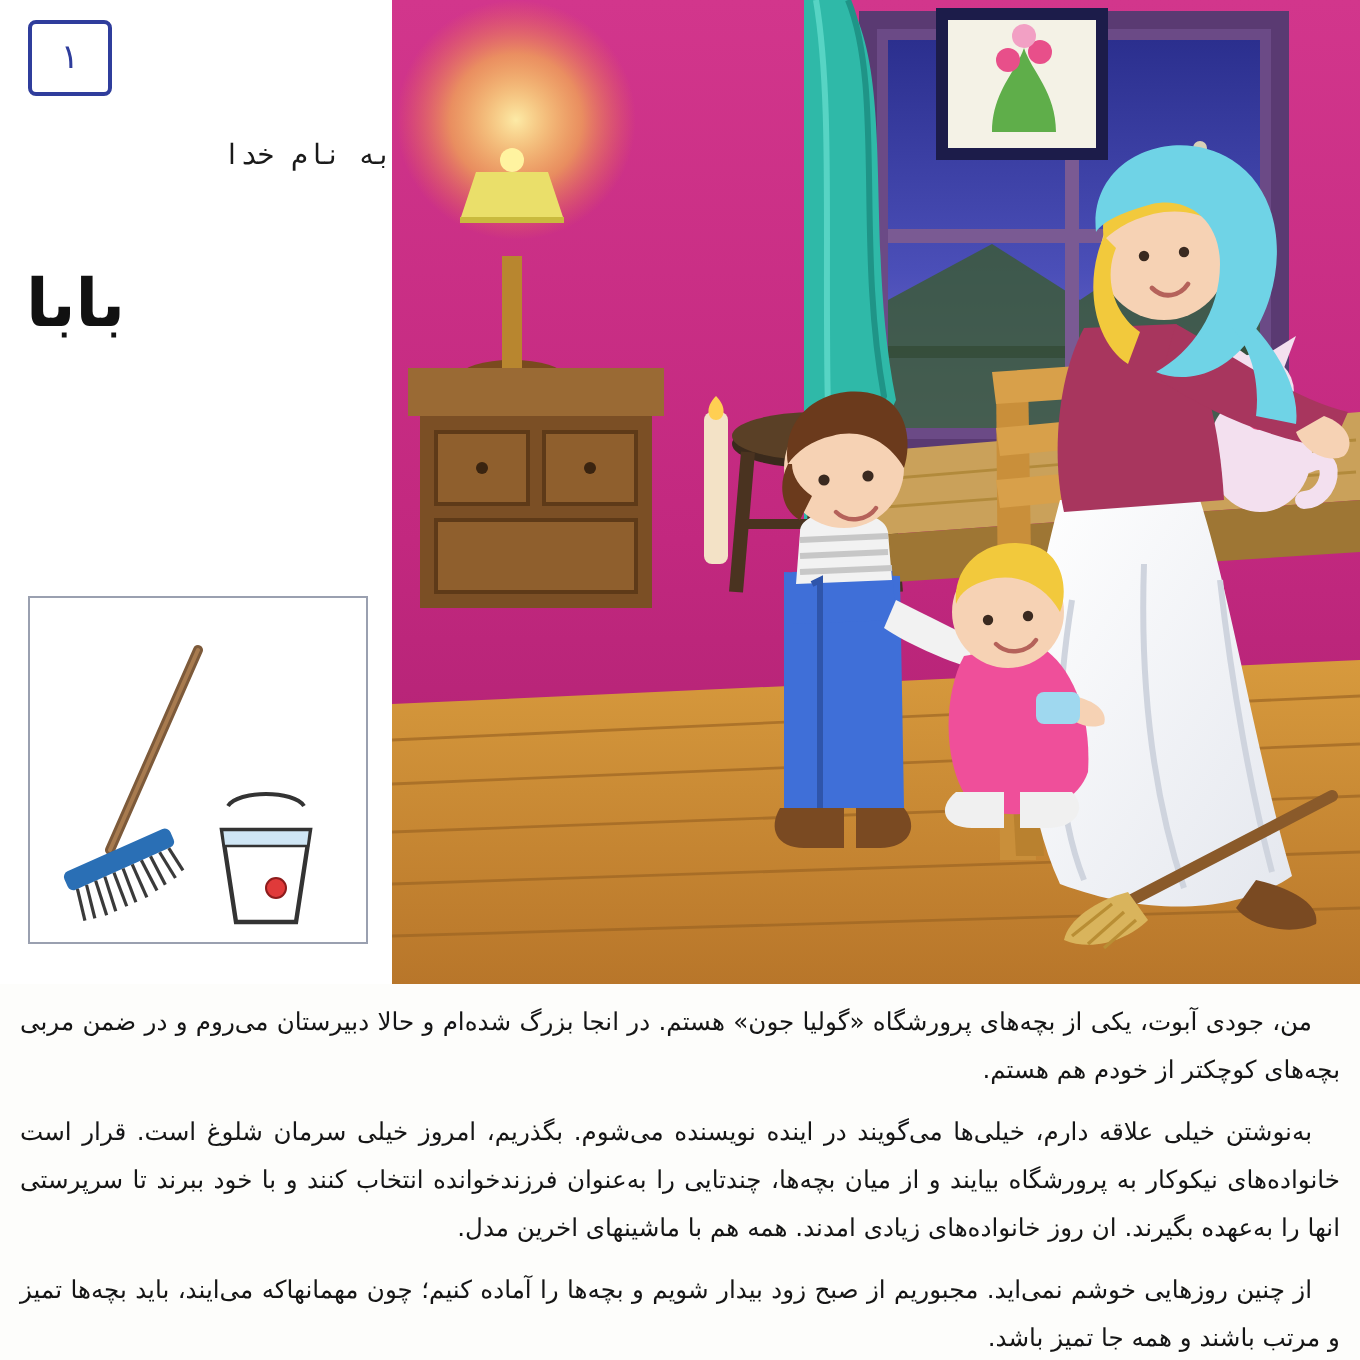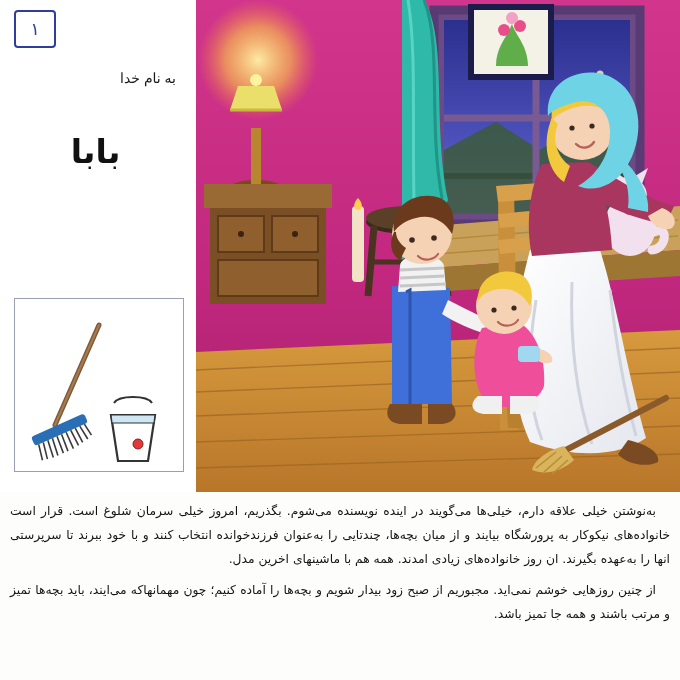--- a/index.html
+++ b/index.html
@@ -37,33 +37,33 @@
     border-radius: 4px;
     display: flex;
     align-items: center;
     justify-content: center;
     color: #2f3d9c;
     font-size: 17px;
     font-family: "DejaVu Sans", sans-serif;
   }
   .besmellah {
     position: absolute;
-    right: 20px;
+    right: 0;
     top: 70px;
     font-size: 14px;
     color: #1a1a1a;
     direction: rtl;
-    font-family: Liberation Sans, sans-serif;
+    font-family: Liberation Mono, monospace;
   }
   .book-title {
     position: absolute;
     right: 18px;
     top: 130px;
     width: 165px;
-    text-align: center;
+    text-align: left;
     direction: rtl;
     color: #111111;
     font-size: 33px;
     line-height: 1.35;
     font-weight: bold;
     font-family: "DejaVu Sans", sans-serif;
   }
 
   
   .mop-frame {
@@ -349,17 +349,18 @@
         <g stroke="#b98e34" stroke-width="1.6">
           <path d="M360 452 L340 468"></path>
           <path d="M366 456 L348 472"></path>
           <path d="M372 460 L356 474"></path>
         </g>
       </g>
     </svg>
   </div>
 
   <div class="body-text">
+    <p>من، جودی آبوت، یکی از بچه‌های پرورشگاه «گولیا جون» هستم. در انجا بزرگ شده‌ام و حالا دبیرستان می‌روم و در ضمن مربی بچه‌های کوچکتر از خودم هم هستم.</p>
     <p>به‌نوشتن خیلی علاقه دارم، خیلی‌ها می‌گویند در اینده نویسنده می‌شوم. بگذریم، امروز خیلی سرمان شلوغ است. قرار است خانواده‌های نیکوکار به پرورشگاه بیایند و از میان بچه‌ها، چندتایی را به‌عنوان فرزندخوانده انتخاب کنند و با خود ببرند تا سرپرستی انها را به‌عهده بگیرند. ان روز خانواده‌های زیادی امدند. همه هم با ماشینهای اخرین مدل.</p>
     <p>از چنین روزهایی خوشم نمی‌اید. مجبوریم از صبح زود بیدار شویم و بچه‌ها را آماده کنیم؛ چون مهمانهاکه می‌ایند، باید بچه‌ها تمیز و مرتب باشند و همه جا تمیز باشد.</p>
   </div>
 
 </div>
 
 </body></html>

